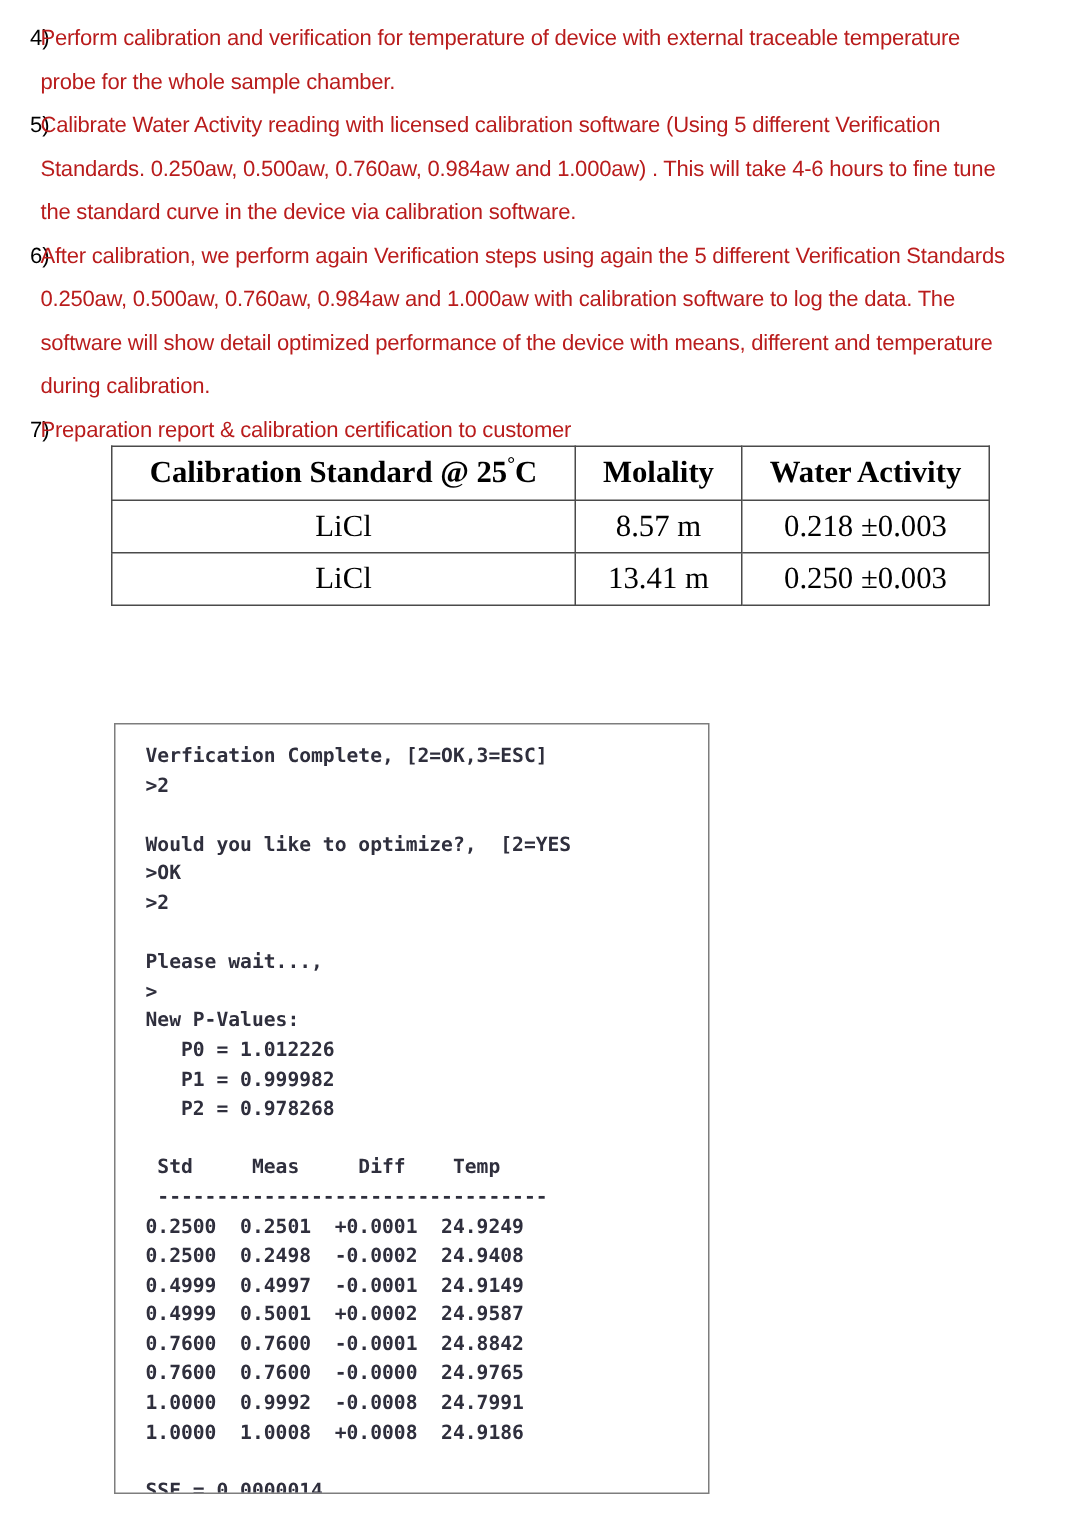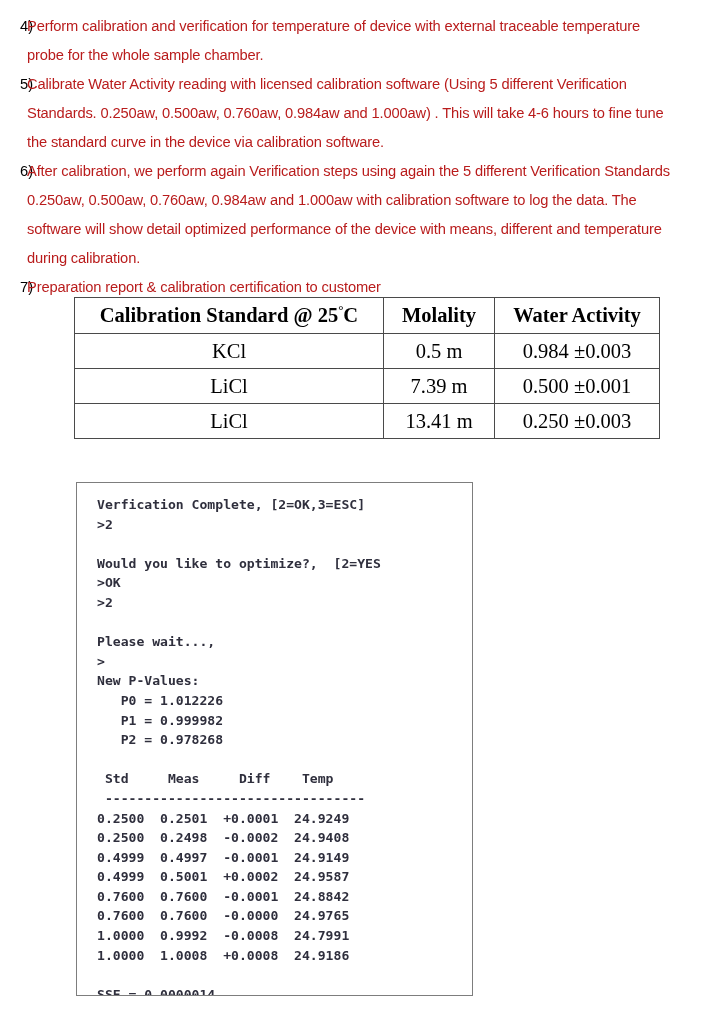--- a/index.html
+++ b/index.html
@@ -145,28 +145,23 @@
       <tr>
         <th>
           <span>Calibration Standard @ 25</span><span class="deg-sup">°</span><span>C</span>
         </th>
         <th>Molality</th>
         <th>Water Activity</th>
       </tr>
     </thead>
     <tbody id="cal-table-body">
         <tr>
-          <td>KCl</td>
-          <td>0.5 m</td>
-          <td>0.984 ±0.003</td>
-        </tr>
-        <tr>
           <td>LiCl</td>
-          <td>7.39 m</td>
-          <td>0.500 ±0.001</td>
+          <td>8.57 m</td>
+          <td>0.218 ±0.003</td>
         </tr>
         <tr>
           <td>LiCl</td>
           <td>13.41 m</td>
           <td>0.250 ±0.003</td>
         </tr>
       </tbody>
   </table>
 </div>
 

